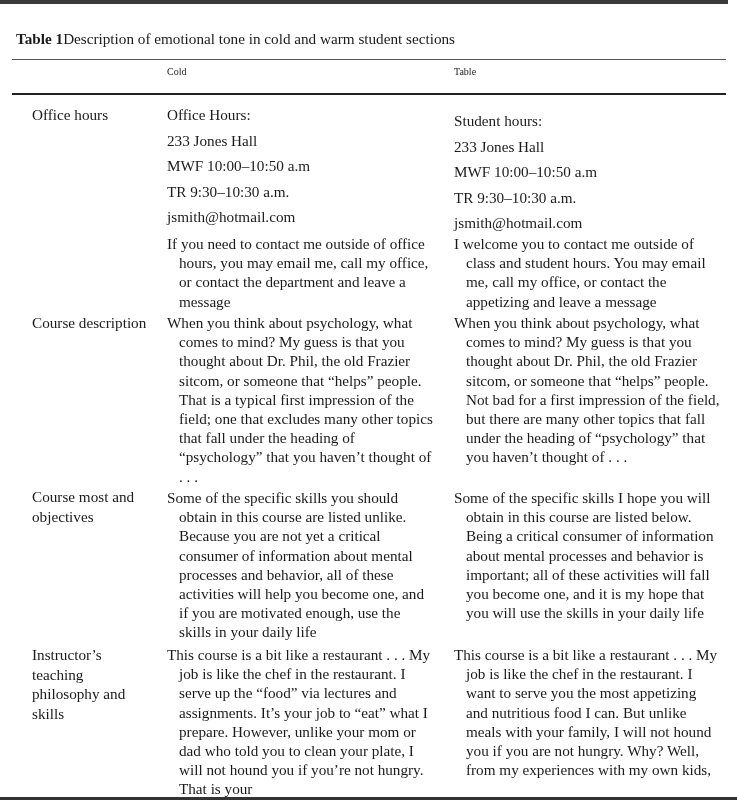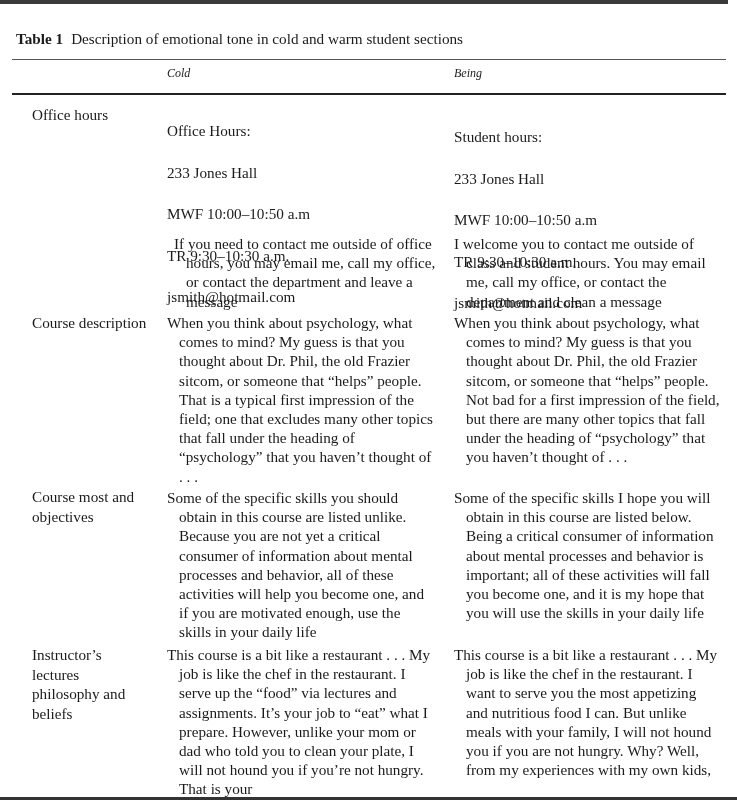--- a/index.html
+++ b/index.html
@@ -4,84 +4,84 @@
 <style>
   html, body { margin: 0; padding: 0; }
   body {
     width: 737px; height: 800px; overflow: hidden; position: relative;
     background: #ffffff; color: #1a1a1a;
     font-family: "Liberation Serif", "DejaVu Serif", serif;
     font-size: 15.2px;
   }
   .top-rule { position: absolute; left: 0; top: 0; width: 728px; height: 4px; background: #3a3a3a; }
   .caption { position: absolute; left: 16px; top: 30px; font-size: 15.2px; white-space: nowrap; }
-  .caption b { font-weight: bold; margin-right: 8px; }
+  .caption b { font-weight: bold; }
   .rule-thin { position: absolute; left: 12px; width: 714px; height: 1px; background: #555; }
   .rule-thick { position: absolute; left: 12px; width: 714px; height: 2px; background: #222; }
-  .hdr { position: absolute; top: 66px; font-size: 12px; font-style: italic; }
+  .hdr { position: absolute; top: 66px; font-size: 10px; }
   .row-label { position: absolute; left: 32px; line-height: 21px; width: 130px; }
   .cell { position: absolute; line-height: 19.2px; width: 290px; }
   .cell p { margin: 0; padding-left: 12px; text-indent: -12px; }
   .plain { position: absolute; line-height: 25.5px; }
-  .plain div { white-space: nowrap; margin-top: 16px; }
+  .plain div { white-space: nowrap; }
   .bottom-rule { position: absolute; left: 0; top: 797px; width: 737px; height: 3px; background: #333; }
 </style>
 </head>
 <body>
 
 <div class="top-rule"></div>
 
 <div class="caption">
   <b>Table 1</b><span>Description of emotional tone in cold and warm student sections</span>
 </div>
 
 <div class="rule-thin" style="top:59px"></div>
 <div class="hdr" style="left:167px">Cold</div>
-<div class="hdr" style="left:454px">Being</div>
+<div class="hdr" style="left:454px">Table</div>
 <div class="rule-thick" style="top:93px"></div>
 
 <div class="row-label" style="top:104px">Office hours</div>
 <div class="plain" style="left:167px; top:102px">
   <div>Office Hours:</div>
   <div>233 Jones Hall</div>
   <div>MWF 10:00–10:50 a.m</div>
   <div>TR 9:30–10:30 a.m.</div>
   <div>jsmith@hotmail.com</div>
 </div>
 <div class="plain" style="left:454px; top:108px">
   <div>Student hours:</div>
   <div>233 Jones Hall</div>
   <div>MWF 10:00–10:50 a.m</div>
   <div>TR 9:30–10:30 a.m.</div>
   <div>jsmith@hotmail.com</div>
 </div>
-<div class="cell" style="left:174px; top:234px; width:262px">
+<div class="cell" style="left:167px; top:234px; width:262px">
   <p>If you need to contact me outside of office hours, you may email me, call my office, or contact the department and leave a message</p>
 </div>
 <div class="cell" style="left:454px; top:234px; width:266px">
-  <p>I welcome you to contact me outside of class and student hours. You may email me, call my office, or contact the department and clean a message</p>
+  <p>I welcome you to contact me outside of class and student hours. You may email me, call my office, or contact the appetizing and leave a message</p>
 </div>
 
 <div class="row-label" style="top:312px">Course description</div>
 <div class="cell" style="left:167px; top:313px; width:266px">
   <p>When you think about psychology, what comes to mind? My guess is that you thought about Dr. Phil, the old Frazier sitcom, or someone that “helps” people. That is a typical first impression of the field; one that excludes many other topics that fall under the heading of “psychology” that you haven’t thought of . . .</p>
 </div>
 <div class="cell" style="left:454px; top:313px; width:266px">
   <p>When you think about psychology, what comes to mind? My guess is that you thought about Dr. Phil, the old Frazier sitcom, or someone that “helps” people. Not bad for a first impression of the field, but there are many other topics that fall under the heading of “psychology” that you haven’t thought of . . .</p>
 </div>
 
 <div class="row-label" style="top:487px; line-height:20px; width:120px">Course most and objectives</div>
 <div class="cell" style="left:167px; top:488px; width:268px">
   <p>Some of the specific skills you should obtain in this course are listed unlike. Because you are not yet a critical consumer of information about mental processes and behavior, all of these activities will help you become one, and if you are motivated enough, use the skills in your daily life</p>
 </div>
 <div class="cell" style="left:454px; top:488px; width:272px">
   <p>Some of the specific skills I hope you will obtain in this course are listed below. Being a critical consumer of information about mental processes and behavior is important; all of these activities will fall you become one, and it is my hope that you will use the skills in your daily life</p>
 </div>
 
-<div class="row-label" style="top:645px; line-height:19.5px; width:110px">Instructor’s lectures philosophy and beliefs</div>
+<div class="row-label" style="top:645px; line-height:19.5px; width:110px">Instructor’s teaching philosophy and skills</div>
 <div class="cell" style="left:167px; top:645px; width:268px">
   <p>This course is a bit like a restaurant . . . My job is like the chef in the restaurant. I serve up the “food” via lectures and assignments. It’s your job to “eat” what I prepare. However, unlike your mom or dad who told you to clean your plate, I will not hound you if you’re not hungry. That is your</p>
 </div>
 <div class="cell" style="left:454px; top:645px; width:266px">
   <p>This course is a bit like a restaurant . . . My job is like the chef in the restaurant. I want to serve you the most appetizing and nutritious food I can. But unlike meals with your family, I will not hound you if you are not hungry. Why? Well, from my experiences with my own kids,</p>
 </div>
 
 <div class="bottom-rule"></div>
 
 </body></html>

